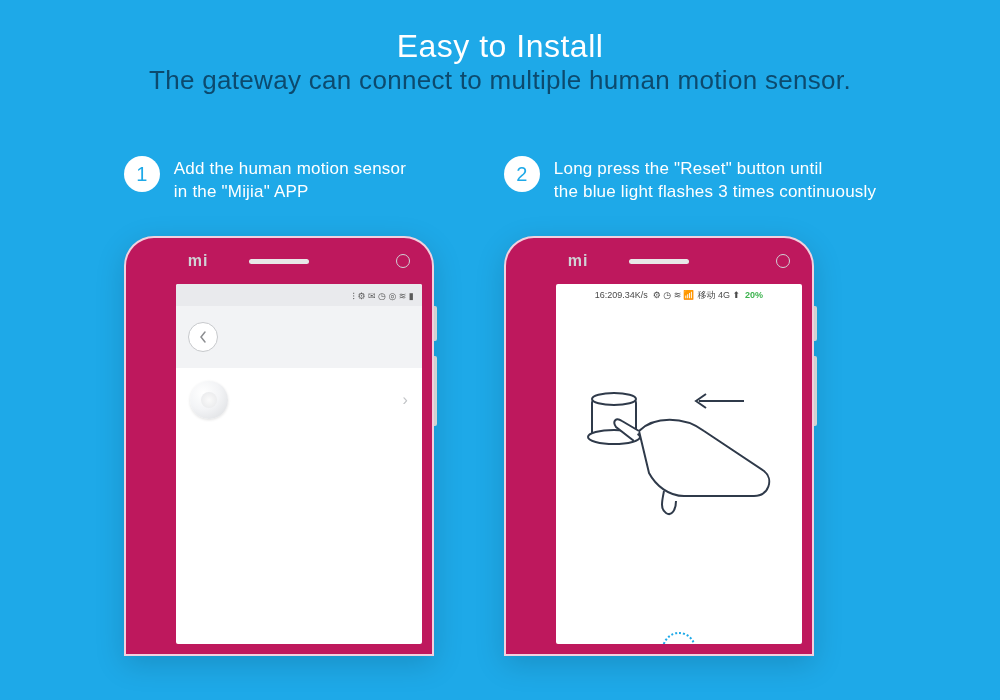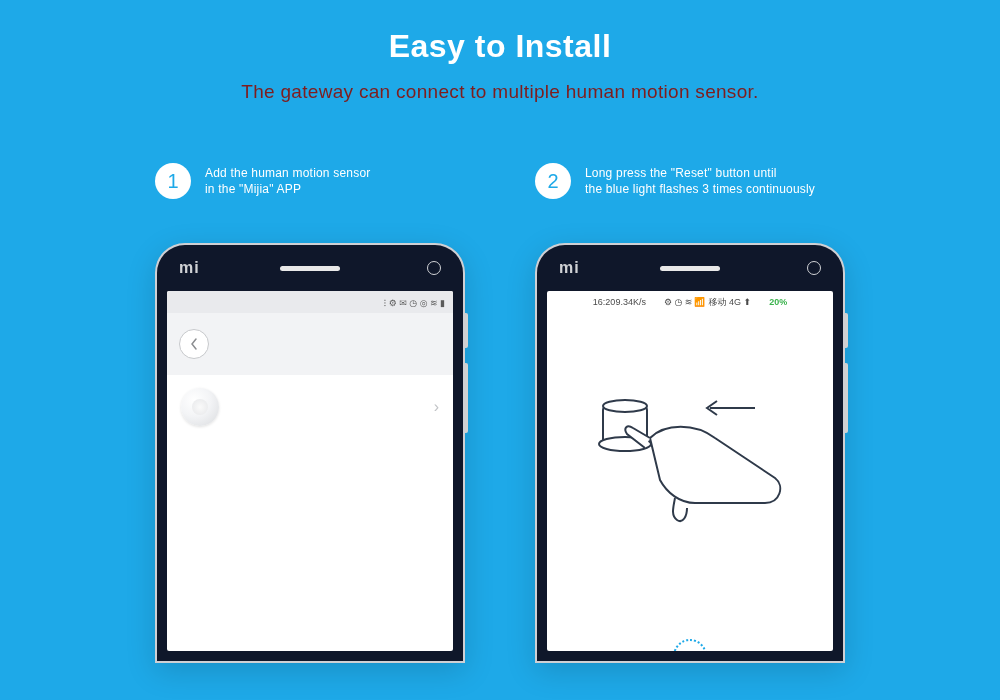--- a/index.html
+++ b/index.html
@@ -11,28 +11,27 @@
     overflow: hidden;
     position: relative;
   }
   .header {
     text-align: center;
     padding-top: 28px;
   }
   .title {
     color: #ffffff;
     font-size: 32px;
-    font-weight: 700;
+    font-weight: 400;
     letter-spacing: 0.5px;
   }
   .subtitle {
-    color: #7f1d1d;
-    font-size: 19px;
+    color: #0c4a6e;
+    font-size: 26px;
     font-weight: 300;
-    margin-top: 16px;
     letter-spacing: 0.3px;
   }
   .steps {
     display: flex;
     gap: 70px;
     justify-content: center;
     margin-top: 60px;
     padding: 0 50px;
   }
   .step {
@@ -53,41 +52,42 @@
     color: #1ea9e8;
     font-size: 20px;
     font-weight: 400;
     display: flex;
     align-items: center;
     justify-content: center;
     flex-shrink: 0;
   }
   .step-text {
     color: #ffffff;
-    font-size: 12px;
+    font-size: 17px;
     font-weight: 300;
     line-height: 1.35;
     letter-spacing: 0.2px;
     padding-top: 2px;
   }
   .phone {
     width: 310px;
     height: 420px;
     margin-top: 20px;
     position: relative;
   }
   .phone-frame {
     width: 100%;
     height: 100%;
-    background: #0f172a;
+    background: #be185d;
     border-radius: 30px 30px 0 0;
     border: 2px solid rgba(255,255,255,0.8);
     box-shadow: 0 8px 30px rgba(0,0,0,0.15);
     overflow: hidden;
     position: relative;
+    padding-left: 40px;
   }
   .phone-side-button {
     position: absolute;
     right: -3px;
     width: 3px;
     background: #e0e0e0;
     border-radius: 0 2px 2px 0;
   }
   .sb1 { top: 70px; height: 35px; }
   .sb2 { top: 120px; height: 70px; }
@@ -192,21 +192,21 @@
     display: flex;
     align-items: center;
     justify-content: center;
     padding: 0 8px;
     font-size: 9px;
     color: #4a4a4a;
   }
   .s2-status-right {
     display: flex;
     align-items: center;
-    gap: 18px;
+    gap: 5px;
   }
   .battery-pill {
     color: #3cb34e;
     font-weight: 600;
   }
   .s2-illus {
     height: 220px;
     display: flex;
     align-items: center;
     justify-content: center;

